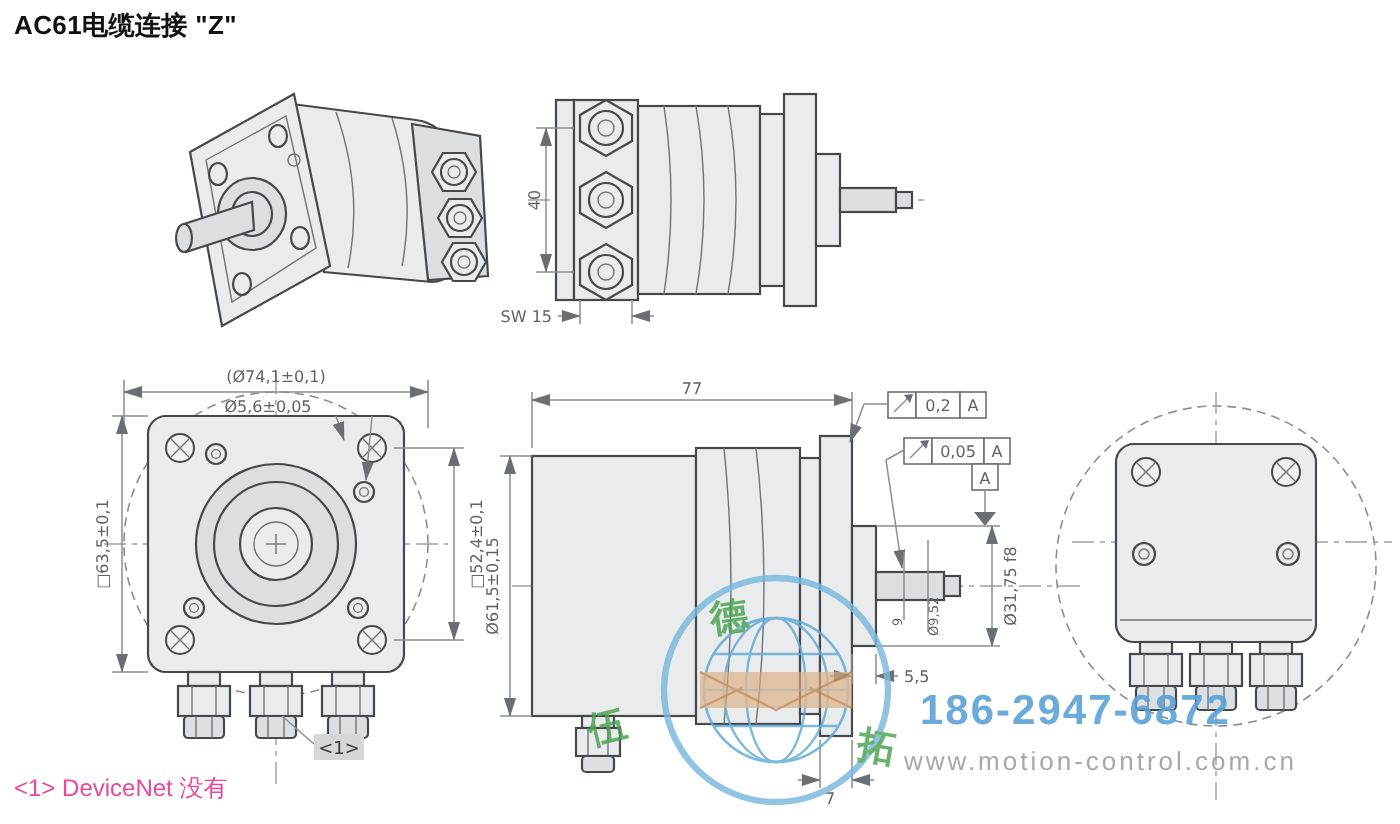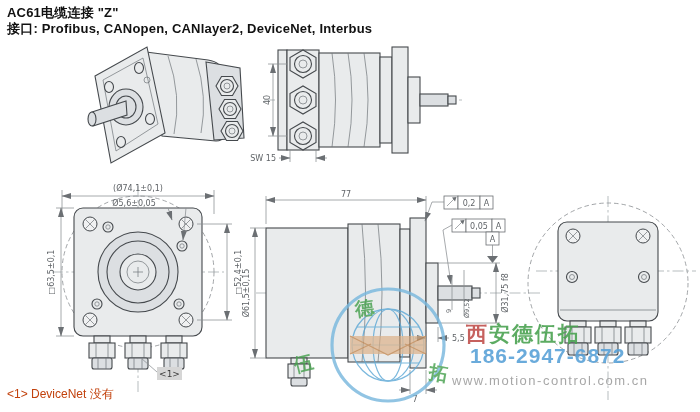--- a/index.html
+++ b/index.html
@@ -1,51 +1,50 @@
 <!DOCTYPE html>
 <html><head>
 <meta charset="utf-8">
 <style>
   html,body{margin:0;padding:0;background:#ffffff;}
   #stage{position:relative;width:700px;height:412px;background:#ffffff;overflow:hidden;
          font-family:"Liberation Sans","DejaVu Sans",sans-serif;}
   .hdr{position:absolute;left:7px;top:4px;font-size:13px;font-weight:bold;color:#111;
        letter-spacing:0.2px;white-space:nowrap;}
   .hdr.sub{top:20px;}
-  .note{position:absolute;left:7px;top:386px;font-size:12px;color:#c2410c;white-space:nowrap;}
+  .note{position:absolute;left:7px;top:386px;font-size:12px;color:#ec4899;white-space:nowrap;}
   .units{position:absolute;right:6px;top:393px;font-size:12px;color:#1a1a1a;white-space:nowrap;}
   svg{position:absolute;left:0;top:0;}
   
   .p{fill:#e9ebec;stroke:#45494d;stroke-width:1.1;}
   .p2{fill:#dcdfe2;stroke:#45494d;stroke-width:1.1;}
   .p3{fill:#f0f1f2;stroke:#45494d;stroke-width:1;}
   .e{fill:none;stroke:#45494d;stroke-width:1.1;}
   .el{fill:none;stroke:#6f7479;stroke-width:0.7;}
   .d{fill:none;stroke:#8a8e92;stroke-width:0.75;}
   .cl{fill:none;stroke:#9aa0a5;stroke-width:0.7;stroke-dasharray:11 3 2.5 3;}
   .dash{fill:none;stroke:#8a8e92;stroke-width:0.8;stroke-dasharray:4.5 3;}
   .t{fill:#5f6367;font-family:"DejaVu Sans",sans-serif;font-size:8px;}
   .ts{font-size:6.5px;}
   .fbox{fill:#ffffff;stroke:#6b6f73;stroke-width:0.8;}
   
   .wm{position:absolute;pointer-events:none;white-space:nowrap;}
   .wm-brand{left:466px;top:320px;font-size:21px;font-weight:bold;letter-spacing:2px;
             color:#4ba352;opacity:.9;}
   .wm-brand::first-letter{color:#c0504d;}
-  .wm-phone{left:470px;top:344px;font-size:21px;font-weight:bold;letter-spacing:1px;
+  .wm-phone{left:460px;top:344px;font-size:21px;font-weight:bold;letter-spacing:1px;
             color:#5aa2d8;opacity:.9;}
   .wm-url{left:452px;top:373px;font-size:13px;letter-spacing:1.5px;color:#a3a3a3;opacity:.95;}
 </style>
 </head>
 <body>
 
 <div id="stage">
 
   <div class="hdr">AC61电缆连接 "Z"</div>
-  <div class="hdr sub">接口: Profibus, CANopen, CANlayer2, DeviceNet, Interbus</div>
 
   <svg width="700" height="412" viewBox="0 0 700 412">
     <defs>
       <marker id="arr" markerUnits="userSpaceOnUse" markerWidth="10" markerHeight="8" refX="9" refY="4" orient="auto-start-reverse">
         <path d="M0,1 L9.5,4 L0,7 Z" fill="#6b6f73"></path>
       </marker>
     </defs>
 
     <g>
       <path class="p" d="M146,52 L208,60 Q222,62 223,74 L227,128 Q228,140 216,141 L162,136 Z"></path>
@@ -332,19 +331,18 @@
       <line x1="357" y1="363" x2="419" y2="363" stroke="#5fa9d6" stroke-width="1.2"></line>
       <rect x="350" y="336" width="76" height="18" fill="#dcae82" opacity="0.8"></rect>
       <path d="M350,336 L388,355 L426,336" stroke="#c28a56" fill="none" stroke-width="1.2"></path>
       <path d="M350,354 L371,344 M426,354 L405,344" stroke="#c28a56" fill="none" stroke-width="1.2"></path>
       <text x="356" y="316" transform="rotate(-8 356 316)" style="fill:#48a14f;font-size:19px;font-weight:bold;font-family:'Liberation Sans',sans-serif;">德</text>
       <text x="296" y="372" transform="rotate(-14 296 372)" style="fill:#48a14f;font-size:19px;font-weight:bold;font-family:'Liberation Sans',sans-serif;">伍</text>
       <text x="428" y="378" transform="rotate(10 428 378)" style="fill:#48a14f;font-size:19px;font-weight:bold;font-family:'Liberation Sans',sans-serif;">拓</text>
     </g>
   </svg>
 
-  <div class="wm wm-brand">西安德伍拓</div>
   <div class="wm wm-phone">186-2947-6872</div>
   <div class="wm wm-url">www.motion-control.com.cn</div>
 
   <div class="note">&lt;1&gt; DeviceNet 没有</div>
 
 </div>
 
 </body></html>

